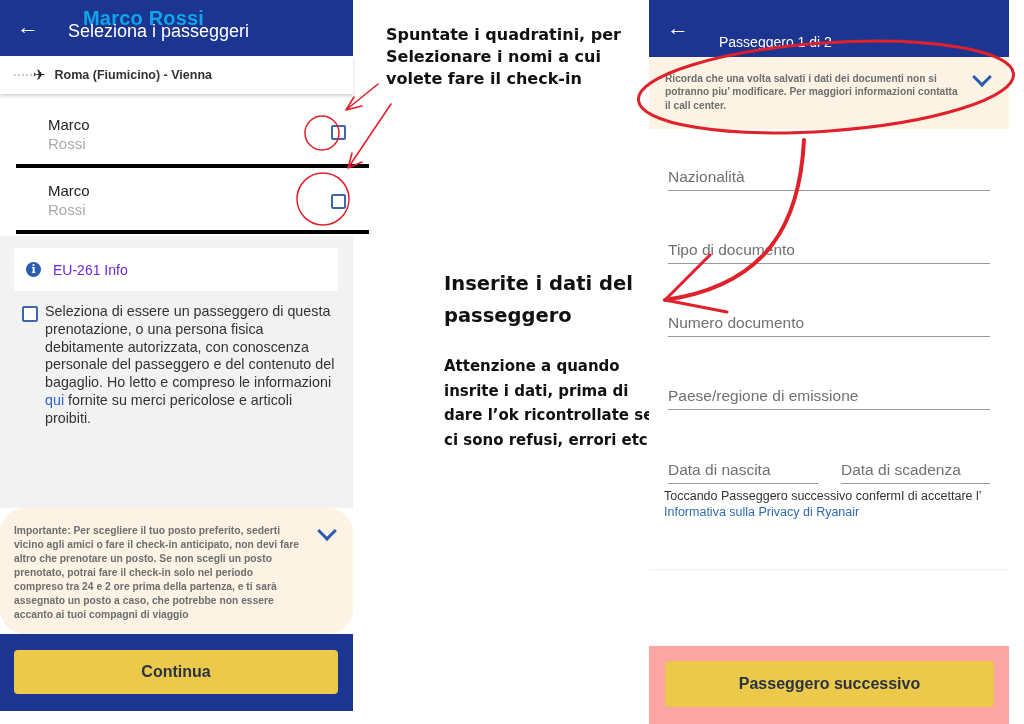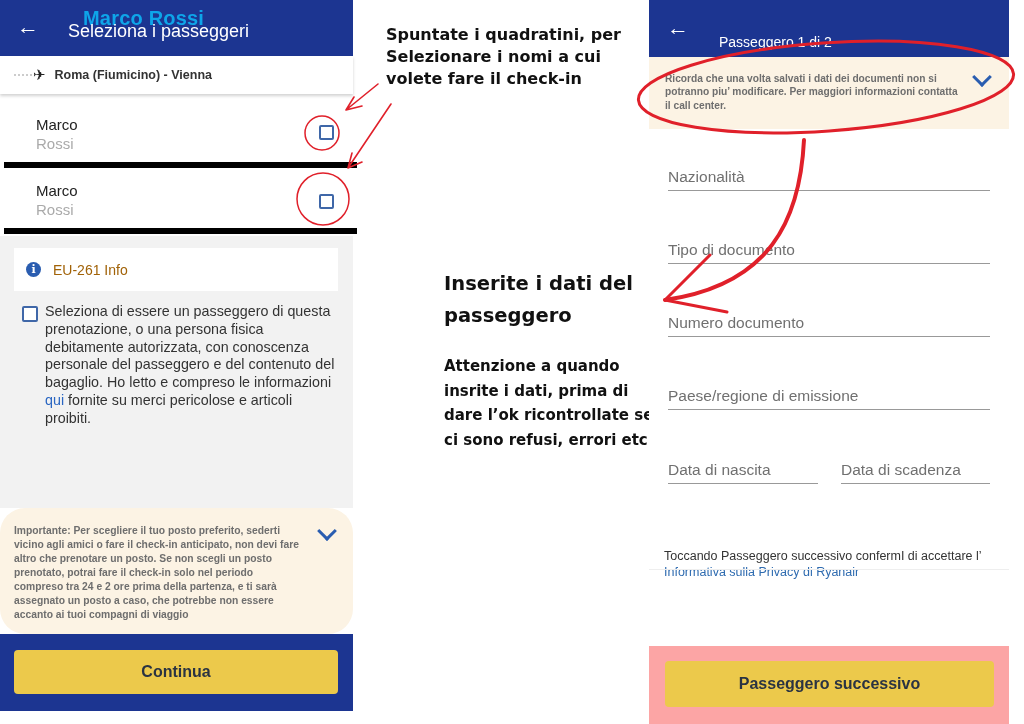--- a/index.html
+++ b/index.html
@@ -9,28 +9,28 @@
   
   .phone-left { position: absolute; left: 0; top: 0; width: 353px; height: 724px; background: #ffffff; }
   .hdr-left { position: absolute; left: 0; top: 0; width: 353px; height: 56px; background: #1c3591; color: #fff; }
   .hdr-left .back { position: absolute; left: 17px; top: 15px; font-size: 22px; line-height: 24px; color: #fff; }
   .hdr-left .t1 { position: absolute; left: 83px; top: 7px; font-size: 20px; font-weight: bold; color: #0ea5e9; letter-spacing: 0.2px; }
   .hdr-left .t2 { position: absolute; left: 68px; top: 21px; font-size: 18px; color: #fff; }
   .route { position: absolute; left: 0; top: 56px; width: 353px; height: 38px; background: #fff; box-shadow: 0 2px 3px rgba(0,0,0,0.18); display: flex; align-items: center; }
   .route .dots { margin-left: 14px; width: 18px; border-top: 2px dotted #ccc; }
   .route .plane { font-size: 15px; color: #222; margin-left: 1px; margin-right: 9px; }
   .route .label { font-size: 12.5px; font-weight: bold; color: #333; }
-  .pax { position: absolute; left: 4px; width: 353px; height: 66px; background: #fff; border-bottom: 6px solid #000000; }
+  .pax { position: absolute; left: 16px; width: 353px; height: 66px; background: #fff; border-bottom: 4px solid #000000; }
   .pax .fn { position: absolute; left: 32px; top: 14px; font-size: 15px; color: #222; }
   .pax .ln { position: absolute; left: 32px; top: 33px; font-size: 15px; color: #aaa; }
   .pax .cb { position: absolute; left: 315px; width: 15px; height: 15px; border: 2px solid #3f67a8; border-radius: 2px; background: #fff; }
   .grey-area { position: absolute; left: 0; top: 236px; width: 353px; height: 272px; background: #f2f2f2; }
   .eu-box { position: absolute; left: 14px; top: 12px; width: 324px; height: 43px; background: #fff; display: flex; align-items: center; }
   .eu-box .info { margin-left: 12px; width: 15px; height: 15px; border-radius: 50%; background: #2a5db0; color: #fff; font-size: 11px; font-weight: bold; text-align: center; line-height: 15px; font-family: "DejaVu Serif", serif; }
-  .eu-box .lbl { margin-left: 12px; font-size: 14px; color: #a16207; }
+  .eu-box .lbl { margin-left: 12px; font-size: 14px; color: #6d28d9; }
   .confirm-cb { position: absolute; left: 22px; top: 70px; width: 16px; height: 16px; border: 2px solid #3f67a8; border-radius: 2px; background: #fff; }
   .confirm-text { position: absolute; left: 45px; top: 67px; width: 292px; font-size: 14.3px; line-height: 17.8px; color: #333; }
   .confirm-text a { color: #2a66c2; text-decoration: none; }
   .imp-box { position: absolute; left: 0; top: 508px; width: 353px; height: 126px; background: #fcf3e4; border-radius: 25px; }
   .imp-box .txt { position: absolute; left: 14px; top: 16px; width: 290px; font-size: 10.3px; line-height: 14px; font-weight: bold; color: #6e6e6e; }
   .chev { position: absolute; width: 14px; height: 14px; border-right: 3px solid #2a5db0; border-bottom: 3px solid #2a5db0; transform: rotate(45deg); }
   .foot-left { position: absolute; left: 0; top: 634px; width: 353px; height: 77px; background: #1c3591; }
   .btn-yellow { position: absolute; background: #ecc94b; border-radius: 4px; color: #2a3342; font-weight: bold; display: flex; align-items: center; justify-content: center; }
 
   
@@ -40,21 +40,21 @@
 
   
   .phone-right { position: absolute; left: 649px; top: 0; width: 360px; height: 724px; background: #fff; }
   .hdr-right { position: absolute; left: 0; top: 0; width: 360px; height: 57px; background: #1c3591; }
   .hdr-right .back { position: absolute; left: 18px; top: 16px; font-size: 22px; color: #fff; line-height: 24px; }
   .hdr-right .title { position: absolute; left: 70px; top: 34px; font-size: 14px; color: #fff; }
   .warn-box { position: absolute; left: 0; top: 57px; width: 360px; height: 72px; background: #fcf3e4; }
   .warn-box .txt { position: absolute; left: 16px; top: 15px; width: 300px; font-size: 10.2px; line-height: 13.3px; font-weight: bold; color: #6e6e6e; }
   .field { position: absolute; left: 19px; border-bottom: 1.5px solid #999; height: 28px; }
   .field .ph { position: absolute; left: 0; top: 5px; font-size: 15.5px; color: #707070; white-space: nowrap; }
-  .privacy { position: absolute; left: 15px; top: 548px; width: 320px; font-size: 12.5px; line-height: 16px; color: #333; }
+  .privacy { position: absolute; left: 15px; top: 488px; width: 320px; font-size: 12.5px; line-height: 16px; color: #333; }
   .privacy a { color: #2e6bb0; text-decoration: none; }
   .sep { position: absolute; left: 0; top: 569px; width: 360px; border-top: 1px solid #eee; }
   .foot-right { position: absolute; left: 0; top: 646px; width: 360px; height: 98px; background: #fca5a5; }
 
   svg.overlay { position: absolute; left: 0; top: 0; width: 1024px; height: 724px; pointer-events: none; }
 </style>
 </head>
 <body>
 
 <div class="phone-left">

